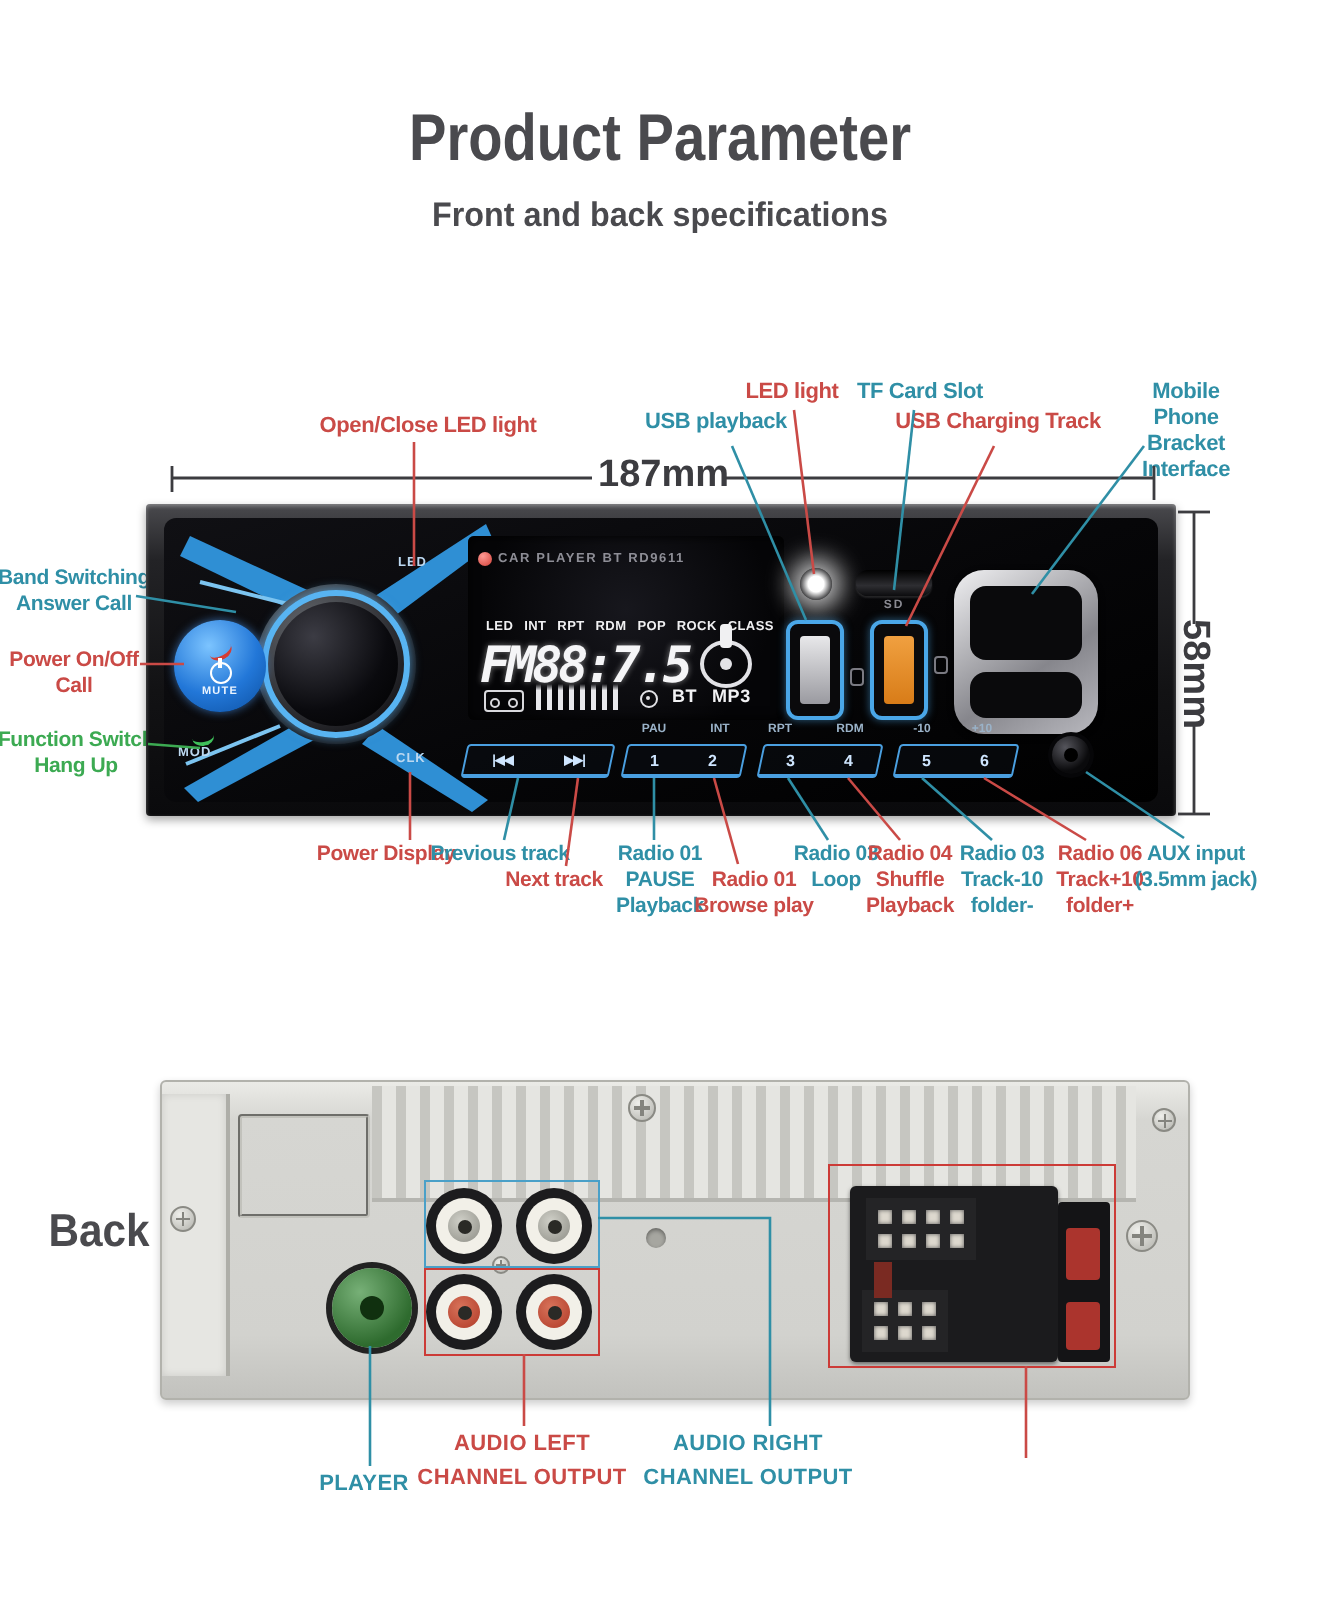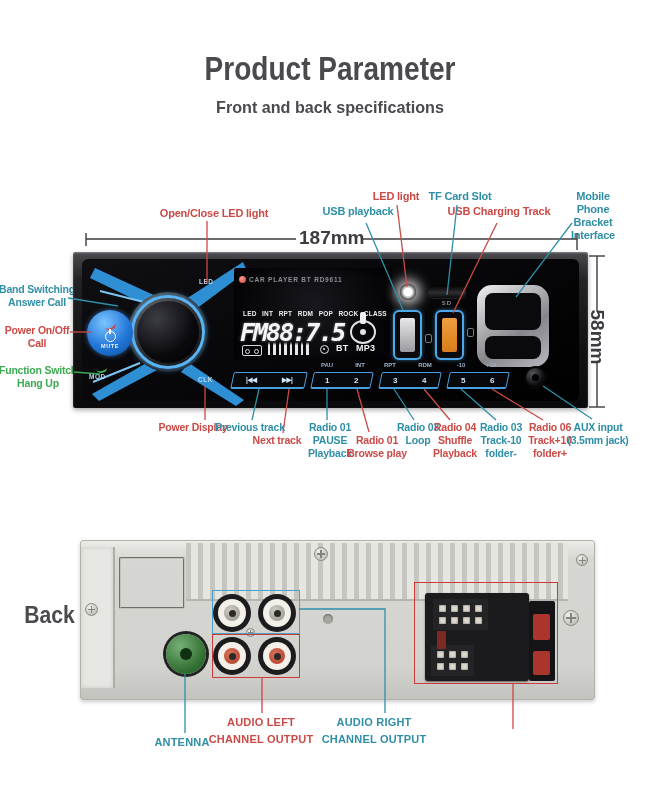--- a/index.html
+++ b/index.html
@@ -330,21 +330,21 @@
         <div class="pin"></div>
     </div>
     <div class="redtab"></div>
     <div class="fuseholder">
       <div class="fuse" style="top:13px;height:26px;"></div>
       <div class="fuse" style="top:50px;height:24px;"></div>
     </div>
     <div class="obox redline" style="left:333px;top:41px;width:144px;height:102px;"></div>
   </div>
 
-  <div class="blbl teal" style="left:182px;top:734px;">ANTENNA</div>
+  <div class="blbl teal" style="left:182px;top:734px;">PLAYER</div>
   <div class="blbl red" style="left:261px;top:714px;">AUDIO LEFT
 CHANNEL OUTPUT</div>
   <div class="blbl teal" style="left:374px;top:714px;">AUDIO RIGHT
 CHANNEL OUTPUT</div>
 
   <svg class="overlay" viewBox="0 0 660 800">
 
     <line class="ln-dim" x1="86" y1="239" x2="296" y2="239"></line>
     <line class="ln-dim" x1="363" y1="239" x2="577" y2="239"></line>
     <line class="ln-dim" x1="86" y1="233" x2="86" y2="246"></line>

